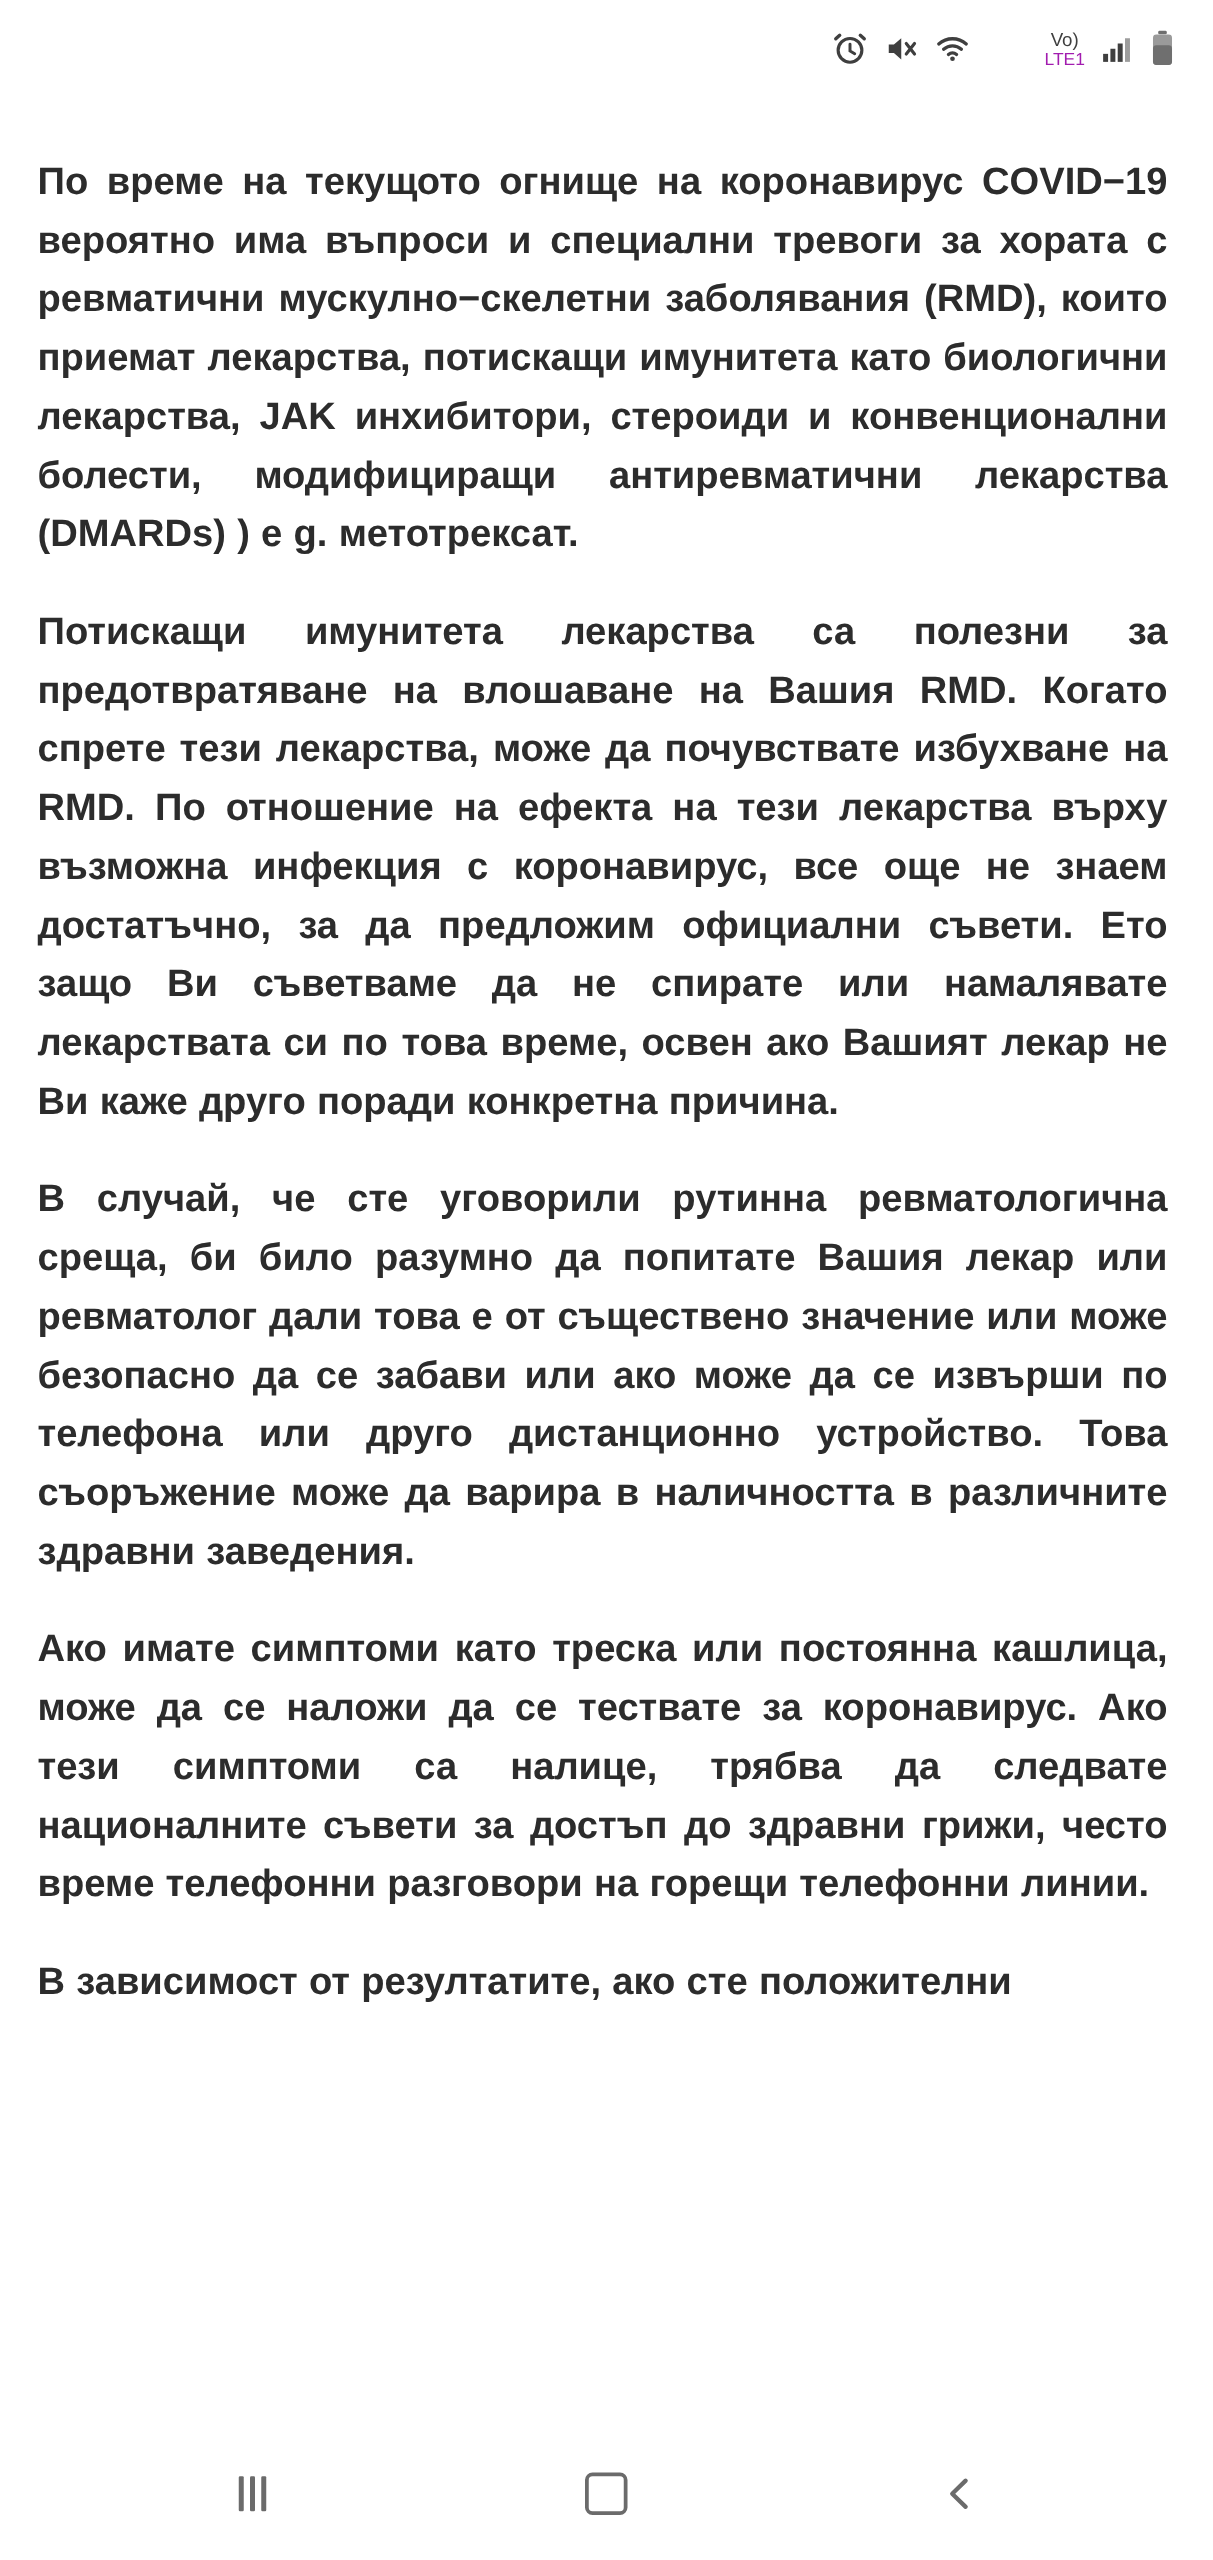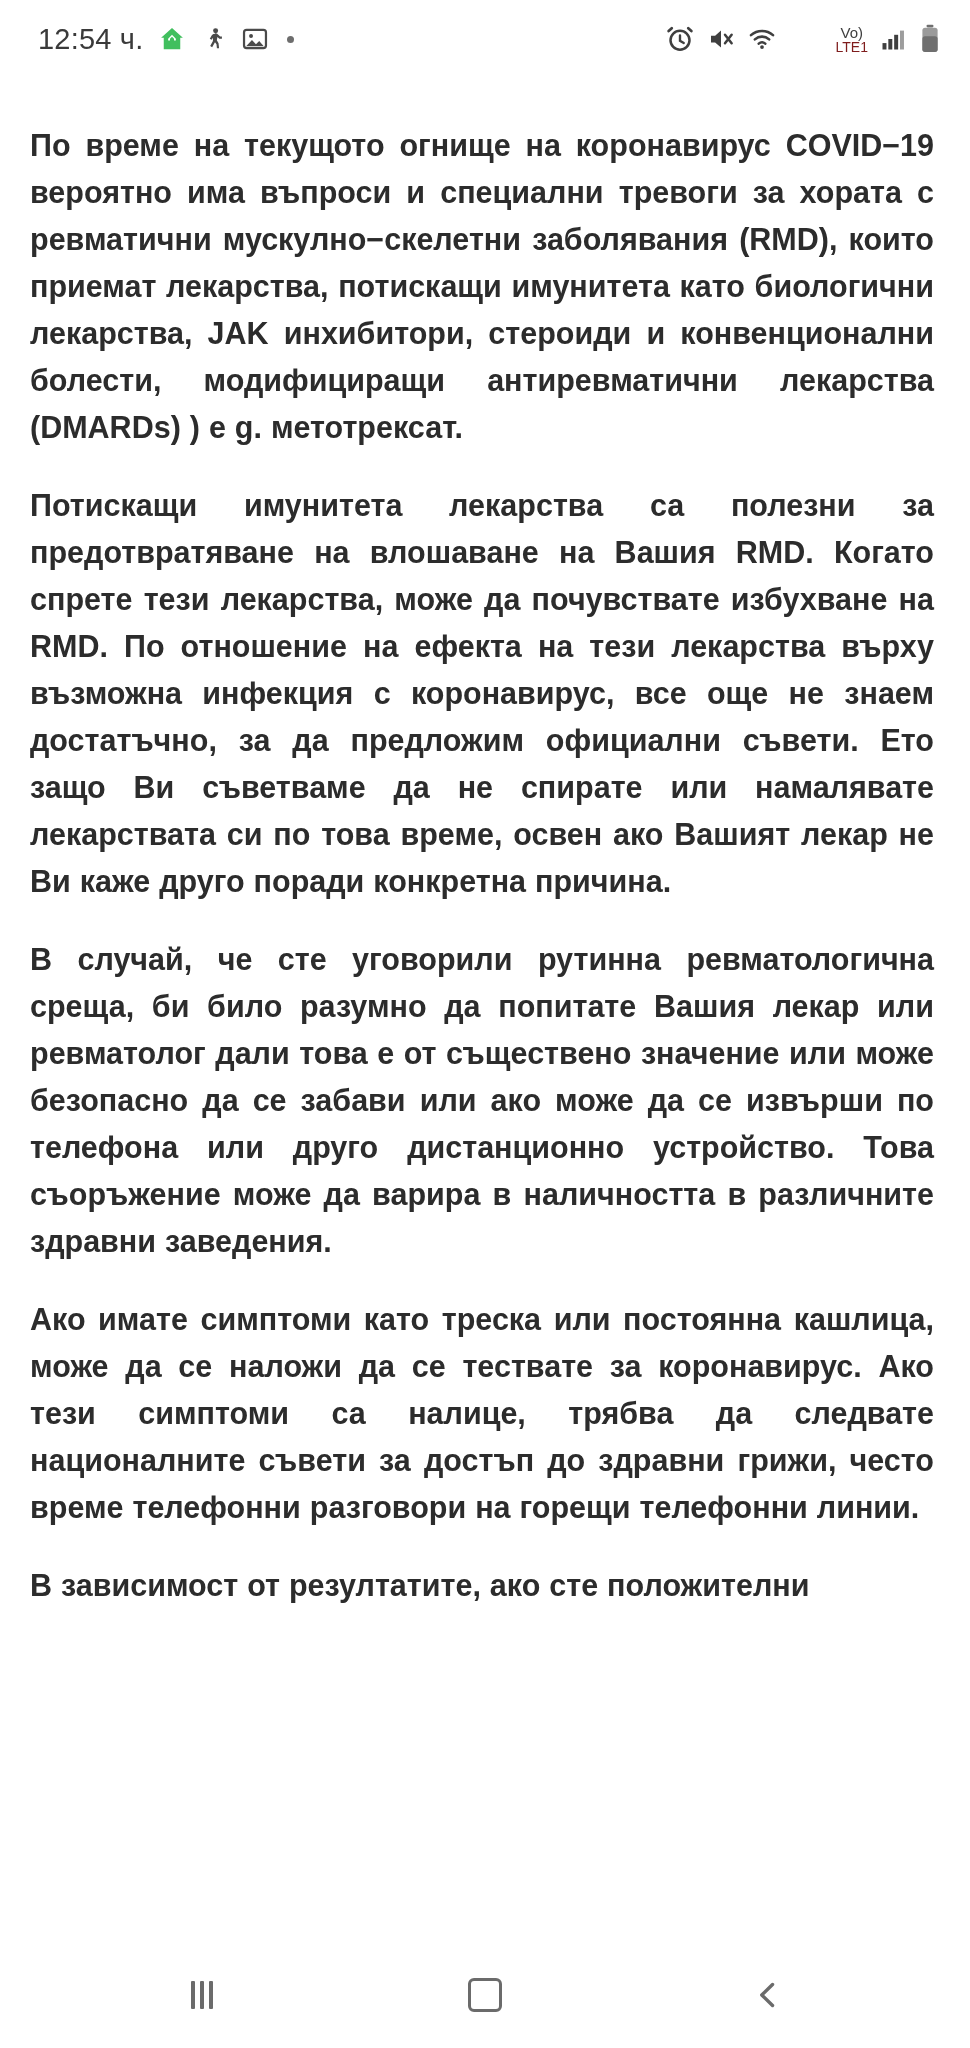--- a/index.html
+++ b/index.html
@@ -116,47 +116,20 @@
     border: 3.5px solid #6b6b6b;
     border-radius: 6px;
   }
 </style>
 </head>
 <body>
 
 <div id="screen">
 
   <div class="statusbar">
-    <div class="sb-left">
-      <span class="sb-clock">12:54 ч.</span>
-
-      <span class="ic">
-        <svg width="30" height="30" viewBox="0 0 24 24">
-          <path d="M12 3.2 3.3 11h2.1v9.2h13.2V11h2.1L12 3.2z" fill="#41bf5e"></path>
-          <path d="M12 8.6l3.1 3.1v1.4h-1.5v-1.3l-1.6-1.6-1.6 1.6v1.3H8.9v-1.4L12 8.6z" fill="#ffffff"></path>
-        </svg>
-      </span>
-
-      <span class="ic">
-        <svg width="26" height="30" viewBox="0 0 24 24">
-          <circle cx="13.5" cy="4.4" r="2.3" fill="#4a4a4a"></circle>
-          <path d="M12.3 7.4c-1.2 0-2 .6-2.6 1.6l-1.6 2.8 1.7 1 1.2-2v3.1l-2.5 4.6 1.8 1 2.6-4.6 1.4 2 .4 3.7h2l-.5-4.6-1.6-2.9.6-3 1.7 1.6h2.4v-1.9h-1.6l-2-2c-.7-.7-1.4-1-2.4-1z" fill="#4a4a4a"></path>
-        </svg>
-      </span>
-
-      <span class="ic">
-        <svg width="28" height="28" viewBox="0 0 24 24">
-          <rect x="2.6" y="4.2" width="18.8" height="15.6" rx="2.2" fill="none" stroke="#4a4a4a" stroke-width="1.9"></rect>
-          <circle cx="8.6" cy="9.4" r="1.7" fill="#4a4a4a"></circle>
-          <path d="M4.4 18.2l5-5.4 3.4 3.6 2.8-2.6 3.9 4.4z" fill="#4a4a4a"></path>
-        </svg>
-      </span>
-
-      <span class="dot-sep"></span>
-    </div>
 
     <div class="sb-mid-spacer"></div>
 
     <div class="sb-right">
       <span class="ic">
         <svg width="30" height="30" viewBox="0 0 24 24">
           <circle cx="12" cy="13" r="7.6" fill="none" stroke="#3f3f3f" stroke-width="2"></circle>
           <path d="M12 9.1v4.3l3 1.8" fill="none" stroke="#3f3f3f" stroke-width="1.9" stroke-linecap="round"></path>
           <path d="M5.4 3.4L2.9 5.6M18.6 3.4l2.5 2.2" stroke="#3f3f3f" stroke-width="2.2" stroke-linecap="round"></path>
         </svg>
@@ -173,21 +146,21 @@
         <svg width="30" height="30" viewBox="0 0 24 24">
           <path d="M3.2 8.9C5.6 6.8 8.6 5.6 12 5.6s6.4 1.2 8.8 3.3" fill="none" stroke="#3f3f3f" stroke-width="2.1" stroke-linecap="round"></path>
           <path d="M6.3 12.3c1.6-1.4 3.6-2.2 5.7-2.2s4.1.8 5.7 2.2" fill="none" stroke="#3f3f3f" stroke-width="2.1" stroke-linecap="round"></path>
           <path d="M9.4 15.7c.8-.7 1.7-1.1 2.6-1.1s1.8.4 2.6 1.1" fill="none" stroke="#3f3f3f" stroke-width="2.1" stroke-linecap="round"></path>
           <circle cx="12" cy="18.4" r="1.5" fill="#3f3f3f"></circle>
         </svg>
       </span>
 
       <span class="ic" style="flex-direction:column;line-height:1;margin-left:48px;">
         <span style="font-size:15px;color:#3f3f3f;">Vo)</span>
-        <span style="font-size:14px;color:#7f1d1d;">LTE1</span>
+        <span style="font-size:14px;color:#a21caf;">LTE1</span>
       </span>
 
       <span class="ic">
         <svg width="28" height="28" viewBox="0 0 24 24">
           <rect x="3" y="15.5" width="3.4" height="5.5" fill="#3f3f3f"></rect>
           <rect x="8" y="12" width="3.4" height="9" fill="#3f3f3f"></rect>
           <rect x="13" y="8.4" width="3.4" height="12.6" fill="#3f3f3f"></rect>
           <rect x="18" y="4.8" width="3.4" height="16.2" fill="#9d9d9d"></rect>
         </svg>
       </span>

